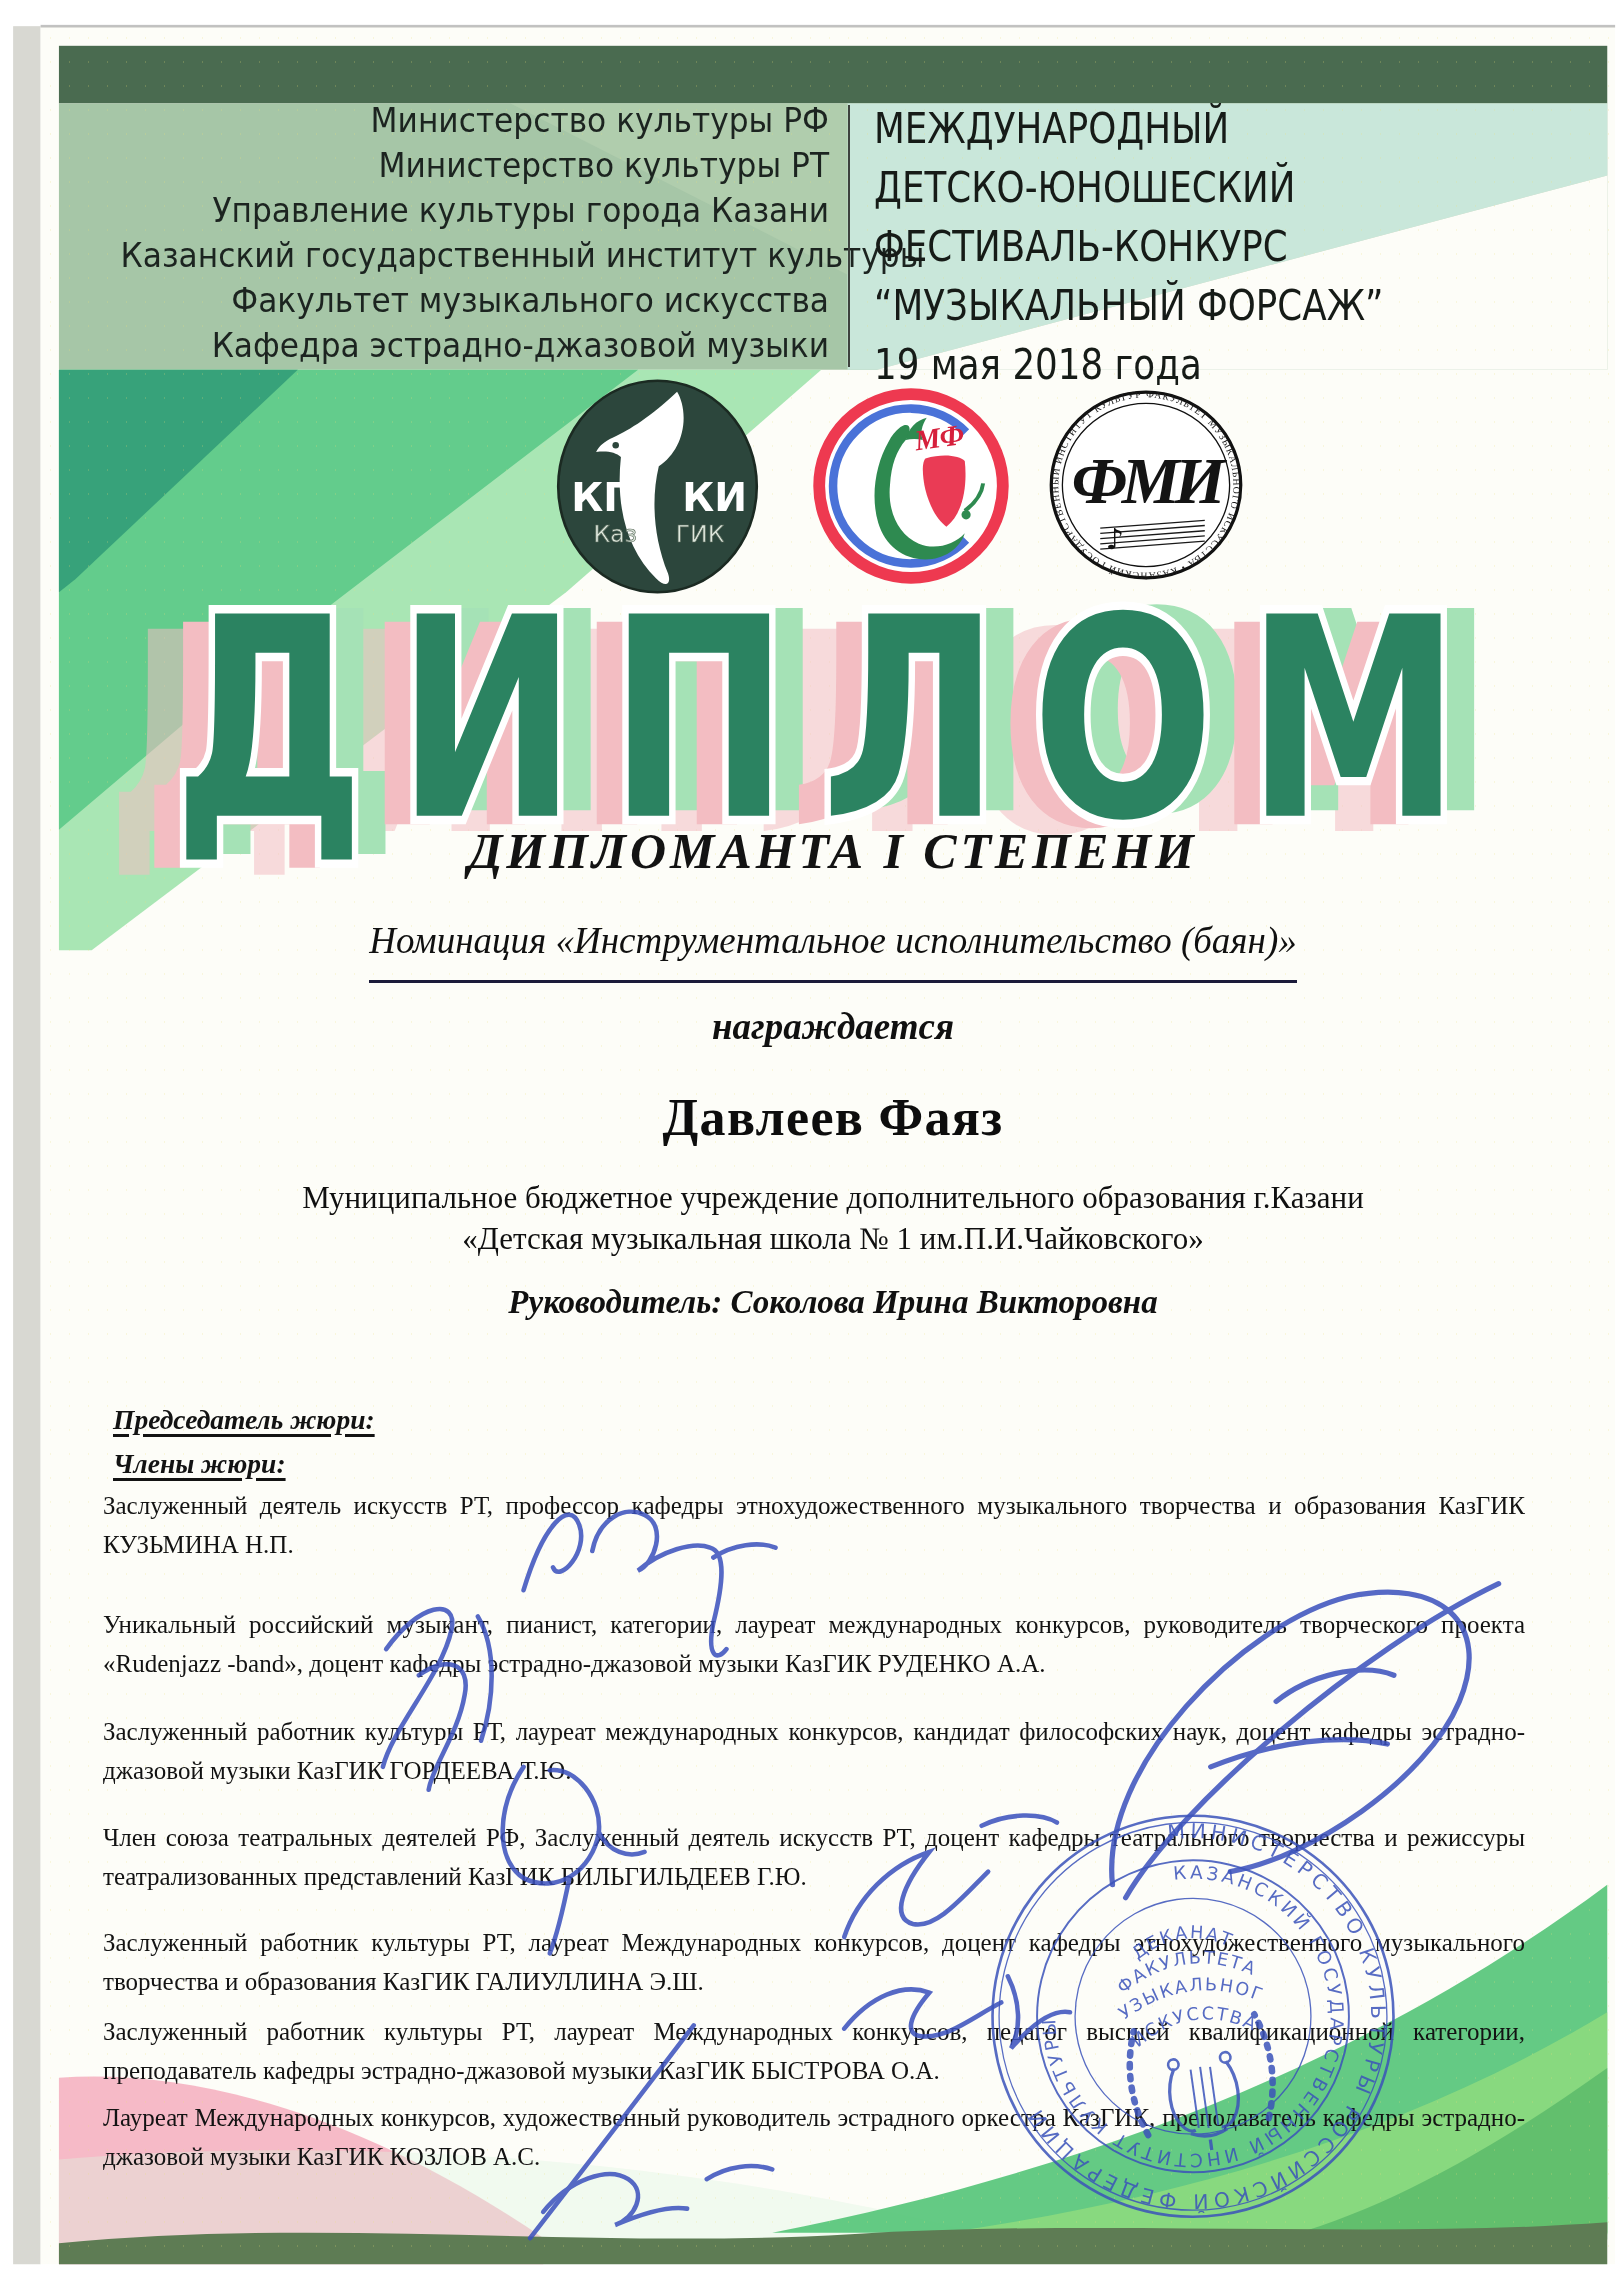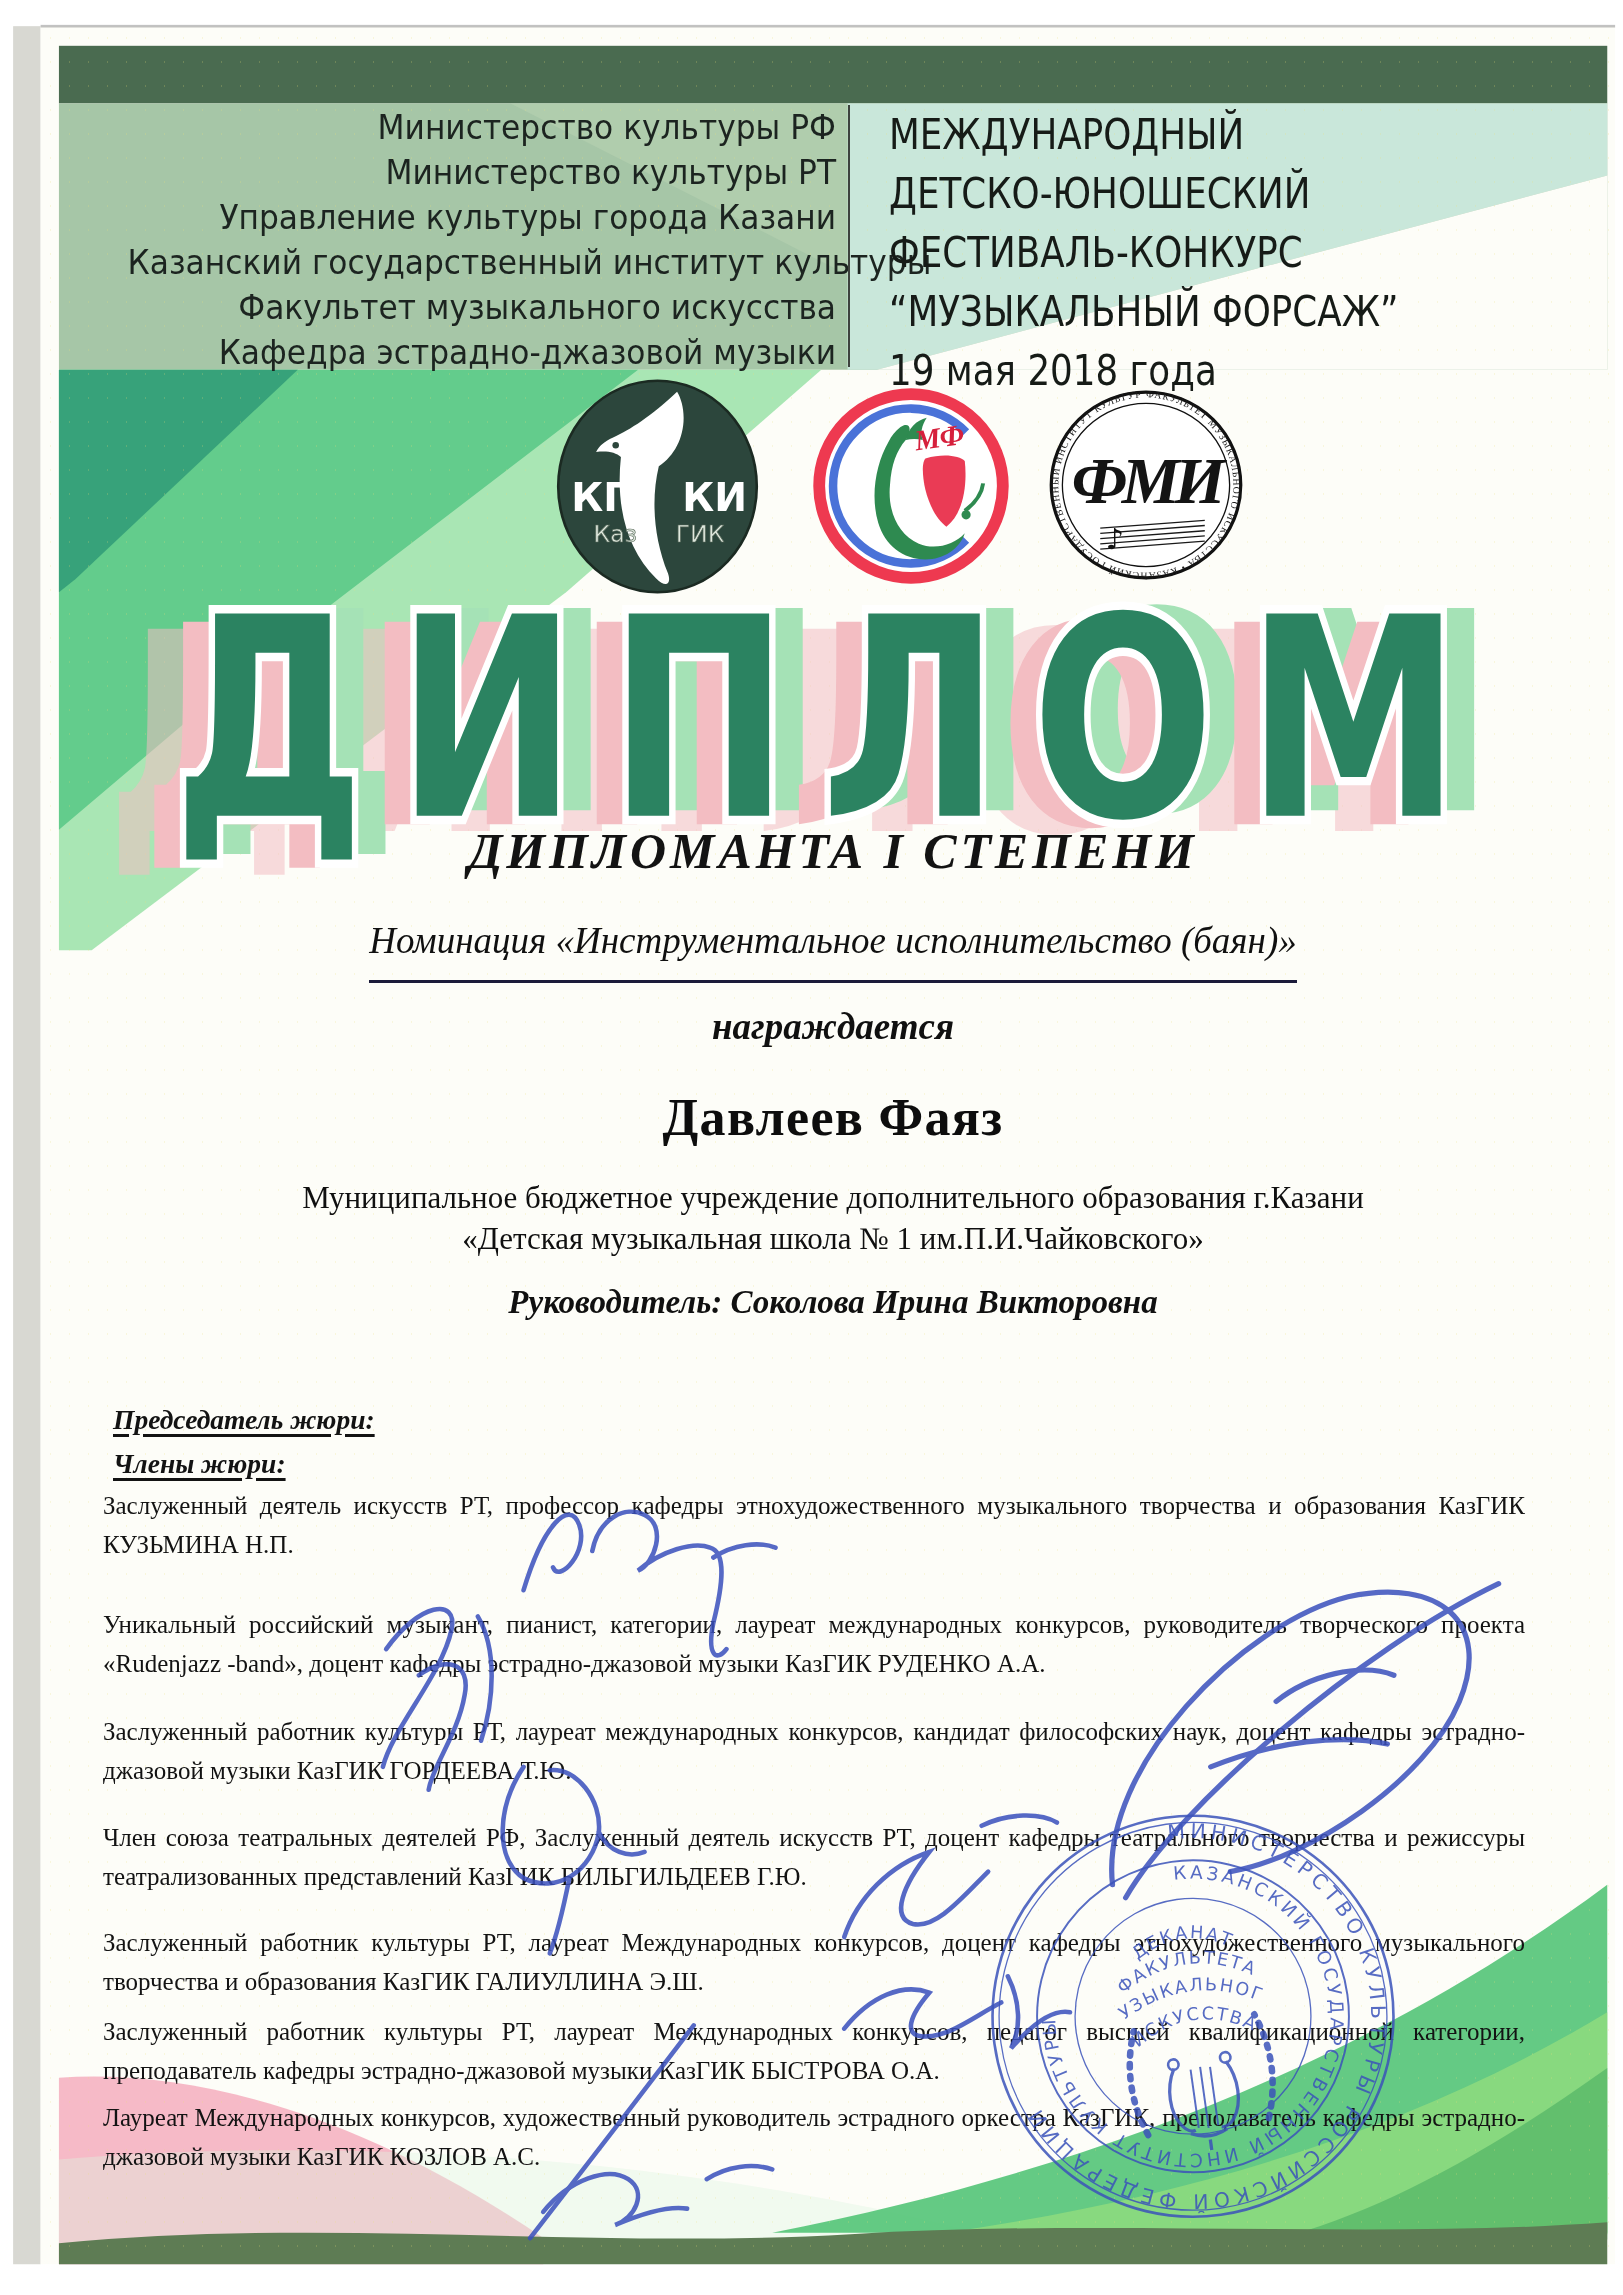--- a/index.html
+++ b/index.html
@@ -16,36 +16,35 @@
     position:absolute;left:41px;top:26px;width:1572px;height:2239px;z-index:1;
     background-image:radial-gradient(rgba(235,224,120,.22) 0.8px, transparent 1px);
     background-size:19px 24px;
     pointer-events:none;
   }
   .content{position:absolute;inset:0;z-index:2;}
 
   
   .organizers{
     position:absolute;left:59px;top:98px;width:770px;
-    list-style:none;margin:7px;padding:0;
+    list-style:none;margin:0;padding:0;
     text-align:right;
     font-family:"DejaVu Sans", sans-serif;
     font-size:34px;line-height:45px;color:#1c2420;
   }
   .organizers li{transform:scaleX(.92);transform-origin:right center;white-space:nowrap;}
   .header-divider{
     position:absolute;left:848px;top:105px;width:2px;height:262px;
     background:#3d423d;
   }
   .festival{
-    position:absolute;left:874px;top:105px;width:720px;
+    position:absolute;left:874px;top:99px;width:720px;
     font-family:"DejaVu Sans", sans-serif;
     font-size:42px;line-height:59px;color:#161b17;
     text-align:left;
-    margin-left:15px;
   }
   .festival div{transform:scaleX(.85);transform-origin:left center;white-space:nowrap;}
 
   
   .logo{position:absolute;}
   .logo-kgki{left:553px;top:377px;}
   .logo-mf{left:810px;top:385px;}
   .logo-fmi{left:1045px;top:387px;}
 
   

